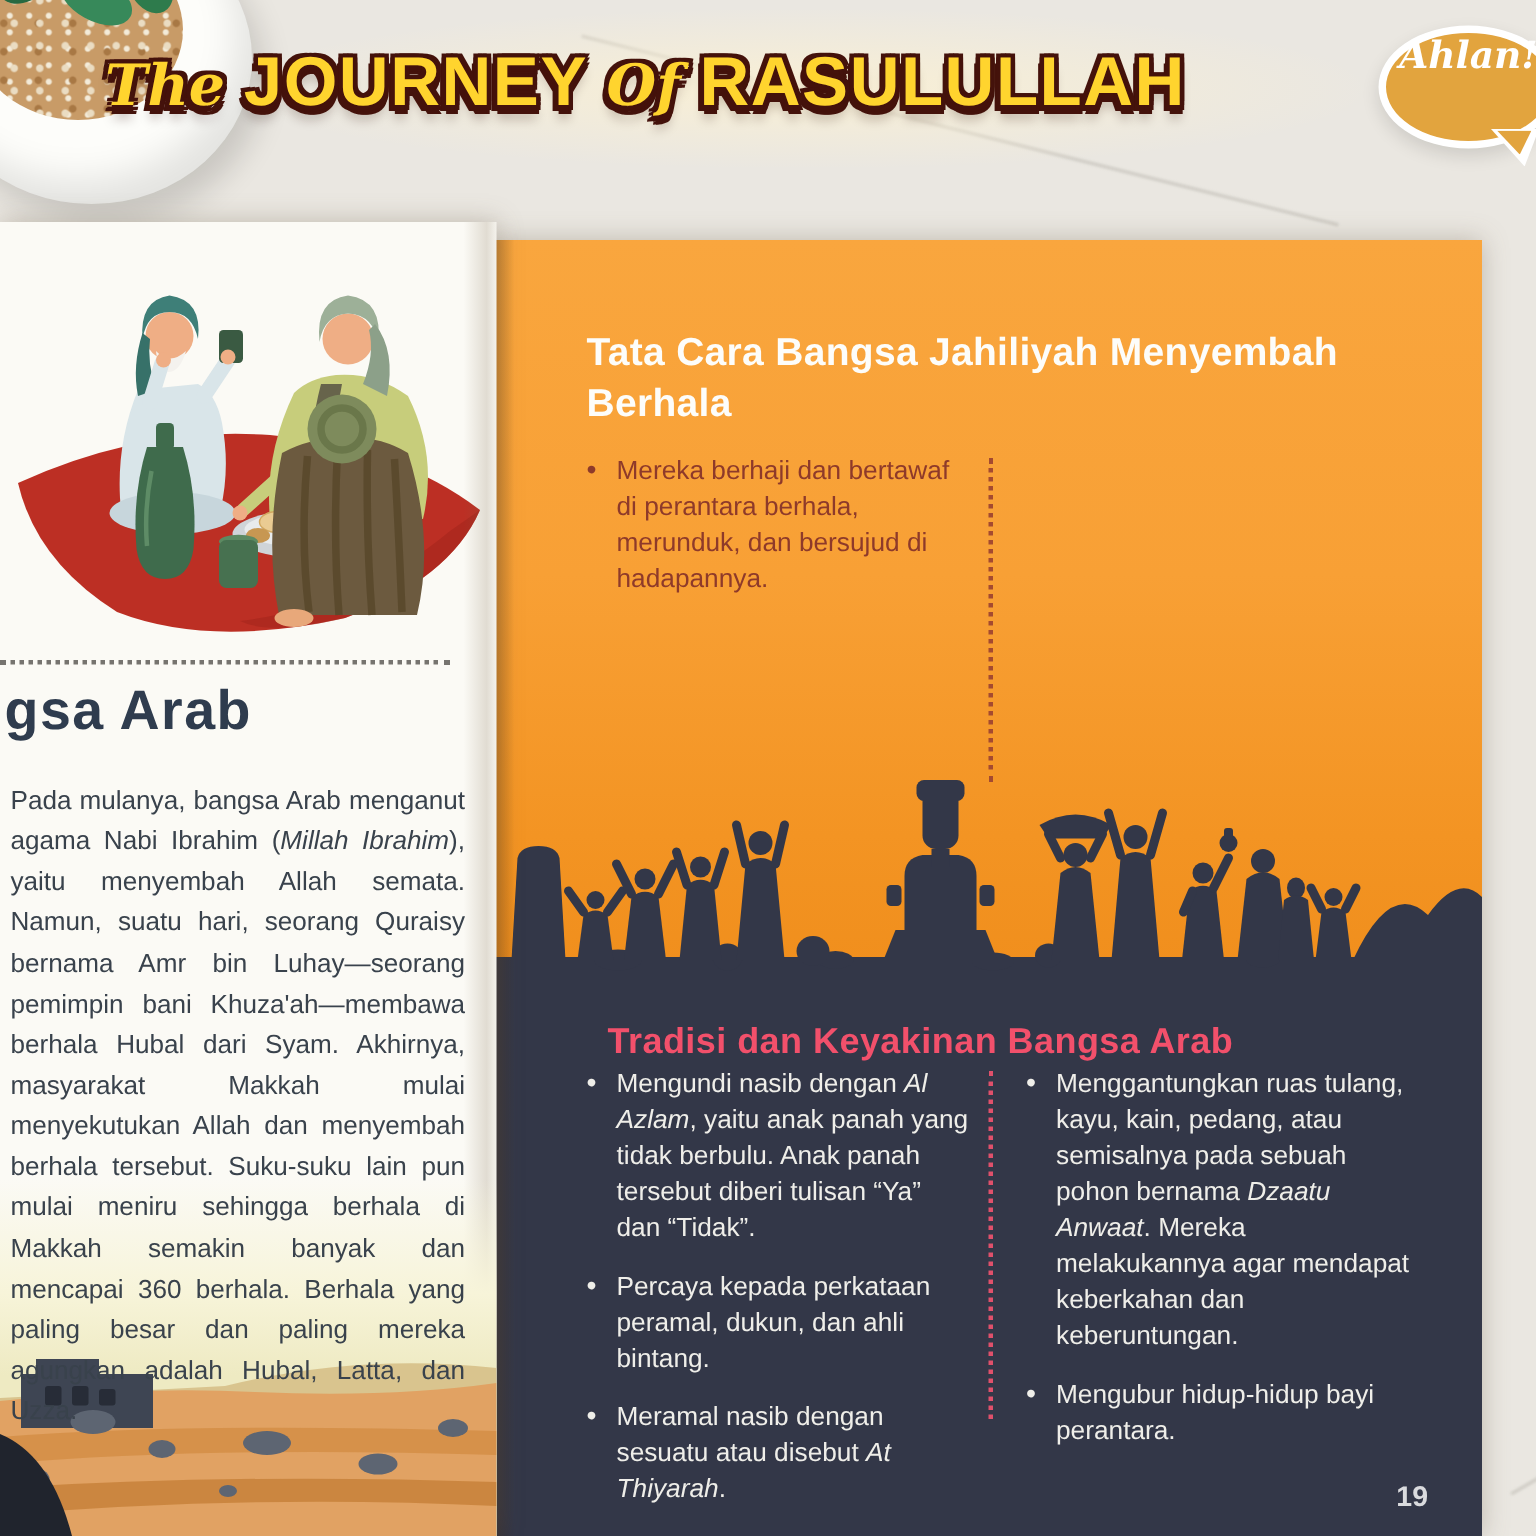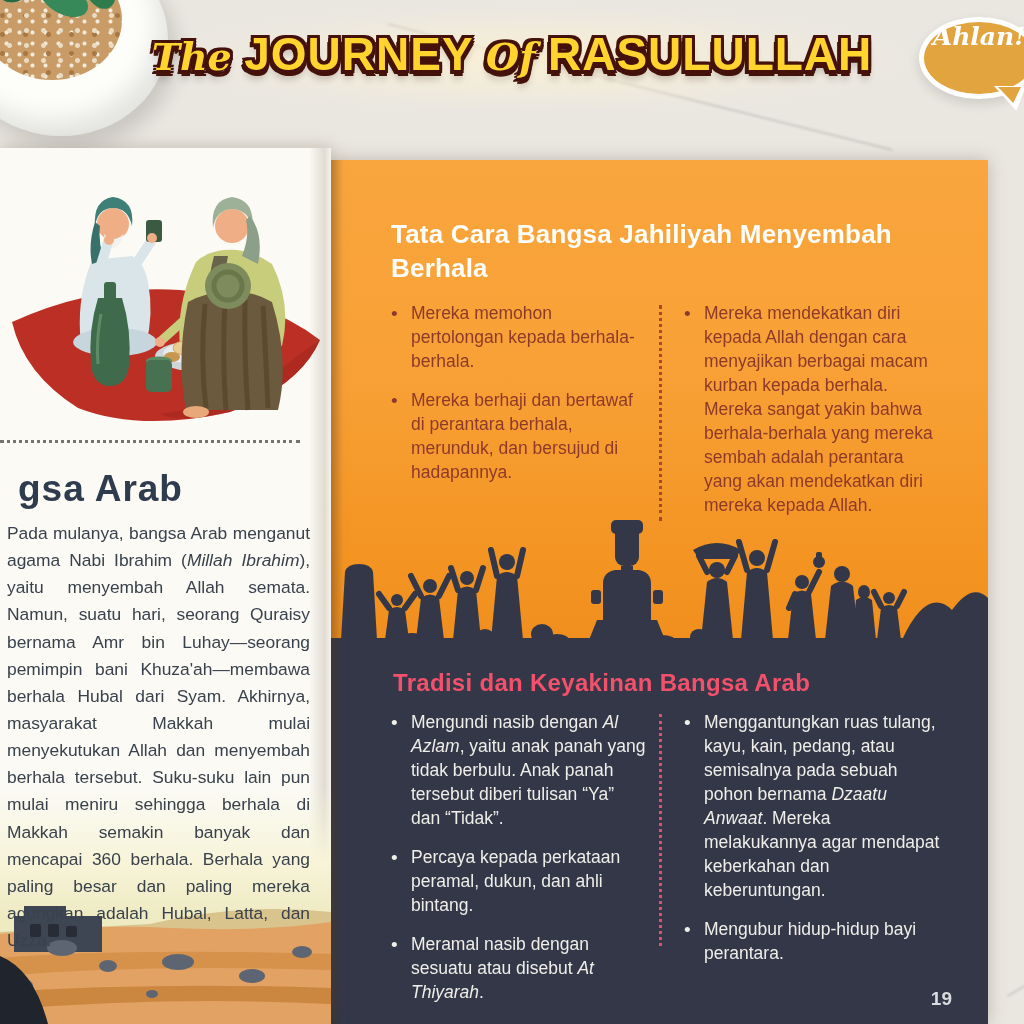--- a/index.html
+++ b/index.html
@@ -25,21 +25,21 @@
     background-size:17px 15px,23px 19px,13px 11px;
     background-position:2px 3px,9px 8px,5px 1px;}
   .leaf{position:absolute;border-radius:50%;}
   .leaf.f3{left:40px;top:22px;width:50px;height:34px;background:#276941;transform:rotate(-46deg);}
   .leaf.f4{left:84px;top:42px;width:52px;height:30px;background:#37895A;transform:rotate(28deg);}
   .leaf.f5{left:126px;top:34px;width:40px;height:28px;background:#2E7B4C;transform:rotate(62deg);}
 
   
   .title-glow{position:absolute;left:160px;top:6px;width:750px;height:106px;
     background:radial-gradient(ellipse at center,rgba(250,240,212,.95) 0%,rgba(250,240,212,0) 72%);}
-  .brand{position:absolute;left:0;top:27px;width:100%;text-align:center;box-sizing:border-box;
+  .brand{position:absolute;left:0;top:27px;width:100%;text-align:left;box-sizing:border-box;padding-left:66px;
     --o:#44120B;color:#FFD42E;white-space:nowrap;}
   .brand span{
     text-shadow:-3px -3px 0 var(--o),0 -3px 0 var(--o),3px -3px 0 var(--o),
       -3px 0 0 var(--o),3px 0 0 var(--o),-3px 3px 0 var(--o),0 4px 0 var(--o),
       3px 3px 0 var(--o),-4px 4px 0 var(--o),0 6px 0 var(--o),2px 6px 0 var(--o),
       0 9px 7px rgba(40,10,5,.25);}
   .brand .script{font-family:"DejaVu Serif",serif;font-style:italic;font-weight:700;font-size:38px;margin:0 4px;}
   .brand .block{font-weight:900;font-size:46px;letter-spacing:1px;margin:0 4px;}
 
   
@@ -169,21 +169,21 @@
       <path d="M205,140 Q200,195 206,244" stroke="#564528" stroke-width="5" fill="none" opacity=".75"></path>
       <path d="M225,136 Q222,195 226,246" stroke="#564528" stroke-width="5" fill="none" opacity=".75"></path>
       <path d="M245,136 Q244,195 248,246" stroke="#564528" stroke-width="5" fill="none" opacity=".75"></path>
       <path d="M263,142 Q266,195 268,244" stroke="#564528" stroke-width="5" fill="none" opacity=".75"></path>
       <circle cx="228" cy="122" r="23" fill="#7E8B5C"></circle>
       <circle cx="228" cy="122" r="14" fill="none" stroke="#6A774A" stroke-width="5"></circle>
       <ellipse cx="196" cy="248" rx="13" ry="6" fill="#E8A87A"></ellipse>
     </svg>
 
     <div class="dot-sep"></div>
-    <h2 class="l-heading" style="margin:16px;">gsa Arab</h2>
+    <h2 class="l-heading" style="margin:1px;">gsa Arab</h2>
     <p class="l-body emph" style="margin:0;">Pada mulanya, bangsa Arab menganut agama Nabi Ibrahim (<i>Millah Ibrahim</i>), yaitu menyembah Allah semata. Namun, suatu hari, seorang Quraisy bernama Amr bin Luhay—seorang pemimpin bani Khuza'ah—membawa berhala Hubal dari Syam. Akhirnya, masyarakat Makkah mulai menyekutukan Allah dan menyembah berhala tersebut. Suku-suku lain pun mulai meniru sehingga berhala di Makkah semakin banyak dan mencapai 360 berhala. Berhala yang paling besar dan paling mereka agungkan adalah Hubal, Latta, dan Uzza.</p>
 
     <div class="desert">
       <svg width="331" height="126" viewBox="0 0 331 126">
         <path d="M150,26 Q240,4 331,14 L331,126 L0,126 L0,34 Z" fill="#D9C48E"></path>
         <path d="M0,36 Q90,26 170,30 Q260,34 331,24 L331,126 L0,126 Z" fill="#E1A263"></path>
         <path d="M0,60 Q120,50 331,56 L331,72 Q140,66 0,78 Z" fill="#D38E45" opacity=".85"></path>
         <path d="M0,94 Q160,84 331,90 L331,106 Q170,98 0,112 Z" fill="#C67F37" opacity=".8"></path>
         <rect x="24" y="8" width="42" height="16" fill="#3E4553"></rect>
         <rect x="14" y="18" width="88" height="36" fill="#3E4553"></rect>
@@ -203,30 +203,24 @@
   </div>
 
   <div class="right-page">
     <div class="orange-area"></div>
 
     <h2 class="o-heading" style="margin:0;">Tata Cara Bangsa Jahiliyah Menyembah Berhala</h2>
 
     <div class="cols o-cols">
       <div class="c1">
         <ul>
-          <li class="emph">Mereka memohon pertolongan kepada berhala-berhala.</li>
           <li class="emph">Mereka berhaji dan bertawaf di perantara berhala, merunduk, dan bersujud di hadapannya.</li>
         </ul>
       </div>
       <div class="divider"></div>
-      <div class="c2">
-        <ul>
-          <li class="emph">Mereka mendekatkan diri kepada Allah dengan cara menyajikan berbagai macam kurban kepada berhala. Mereka sangat yakin bahwa berhala-berhala yang mereka sembah adalah perantara yang akan mendekatkan diri mereka kepada Allah.</li>
-        </ul>
-      </div>
     </div>
 
     <svg class="sil" viewBox="0 0 661 170">
       <g fill="#333748" stroke="none">
         <rect x="0" y="140" width="661" height="30"></rect>
         <ellipse cx="85" cy="142" rx="16" ry="7"></ellipse>
           <ellipse cx="230" cy="142" rx="12" ry="6"></ellipse>
         <ellipse cx="335" cy="143" rx="14" ry="6"></ellipse>
           <ellipse cx="515" cy="142" rx="11" ry="5"></ellipse>
         <ellipse cx="158" cy="140" rx="10" ry="9"></ellipse>
@@ -279,21 +273,21 @@
         <path d="M420,72 L412,44"></path>
           <path d="M440,72 L448,44"></path>
         <path d="M482,94 L492,74"></path>
           <path d="M468,96 L462,110"></path>
         <path d="M554,108 L547,94"></path>
           <path d="M570,108 L577,94"></path>
       </g>
     </svg>
 
     <div class="dark-section">
-      <h2 class="d-heading" style="margin:0;">Tradisi dan Keyakinan Bangsa Arab</h2>
+      <h2 class="d-heading" style="margin:12px;">Tradisi dan Keyakinan Bangsa Arab</h2>
       <div class="cols d-cols">
         <div class="c1">
           <ul>
             <li class="emph">Mengundi nasib dengan <i>Al Azlam</i>, yaitu anak panah yang tidak berbulu. Anak panah tersebut diberi tulisan “Ya” dan “Tidak”.</li>
             <li class="emph">Percaya kepada perkataan peramal, dukun, dan ahli bintang.</li>
             <li class="emph">Meramal nasib dengan sesuatu atau disebut <i>At Thiyarah</i>.</li>
           </ul>
         </div>
         <div class="divider"></div>
         <div class="c2">

